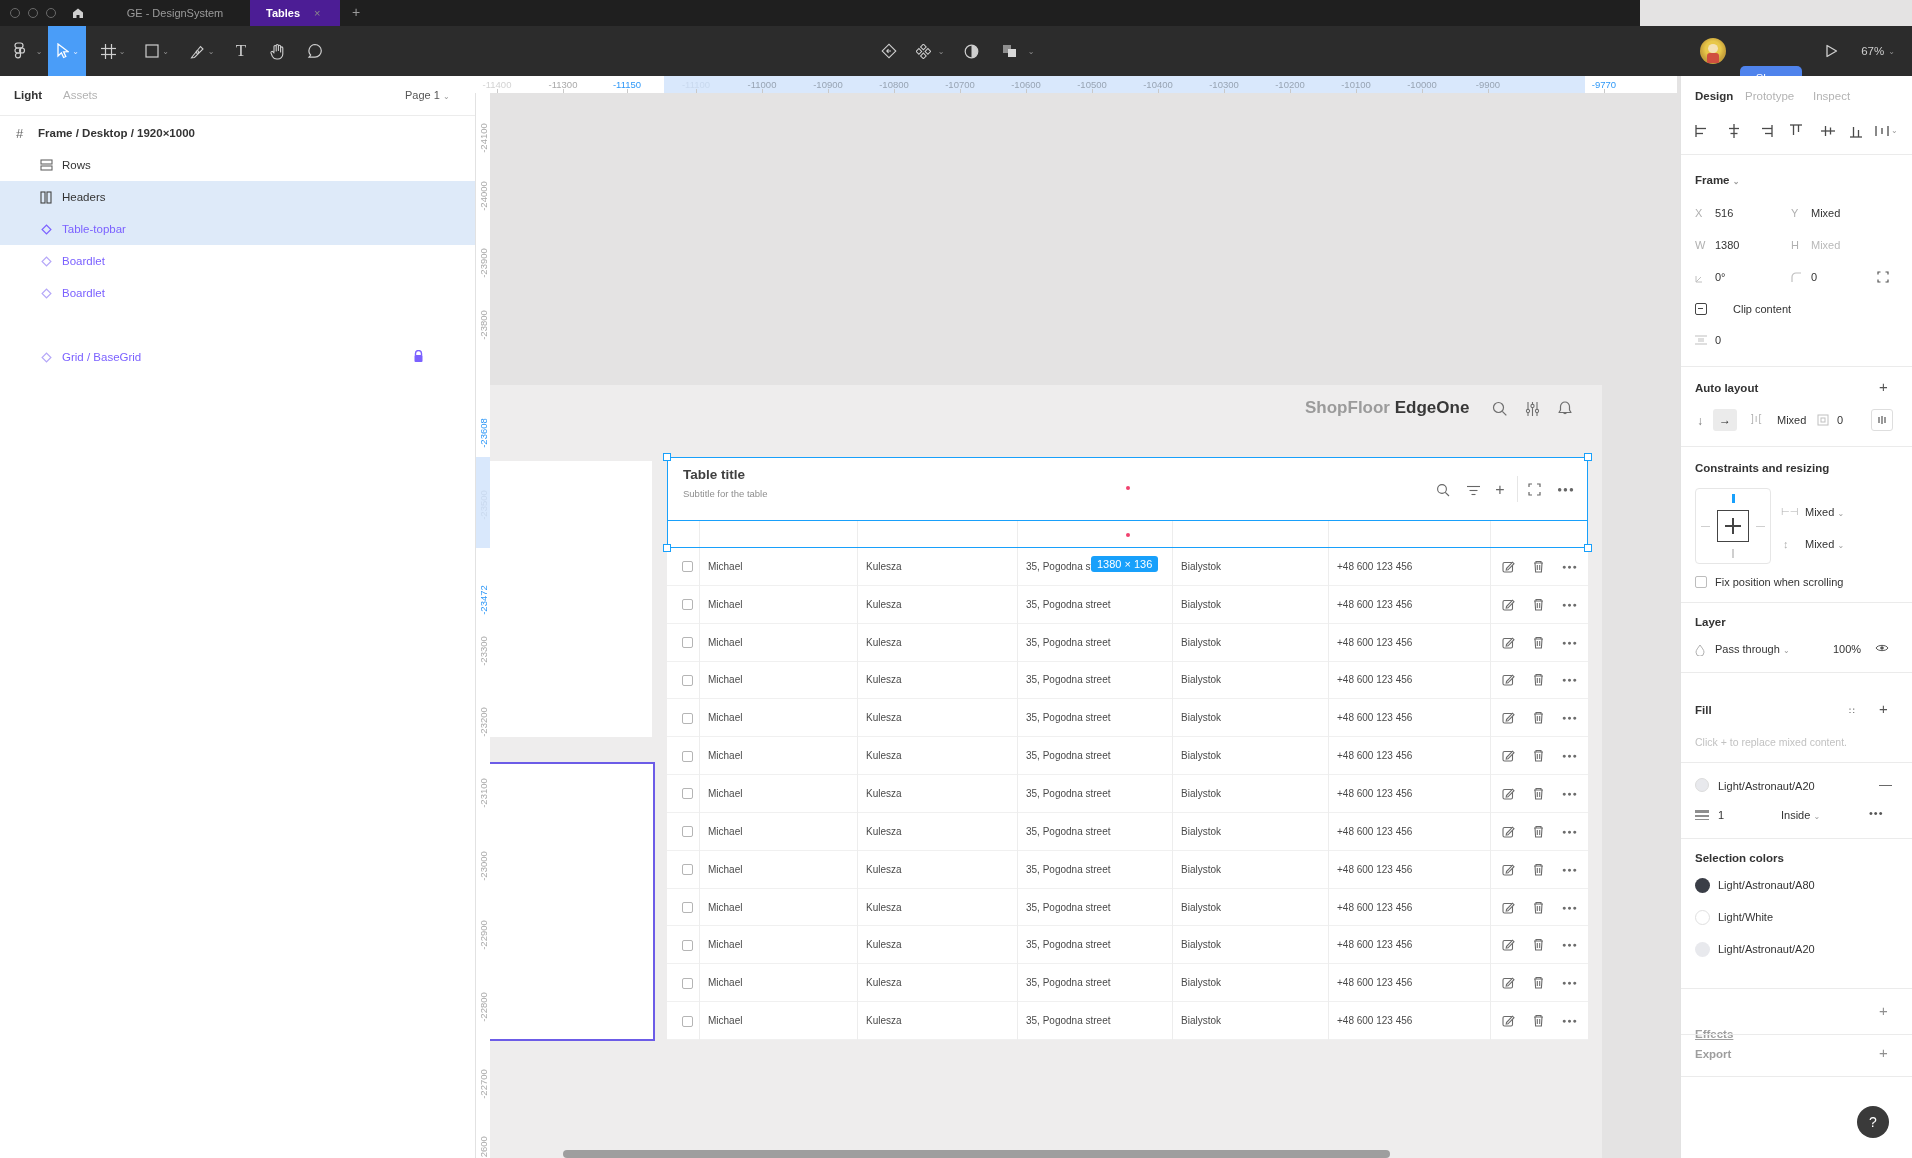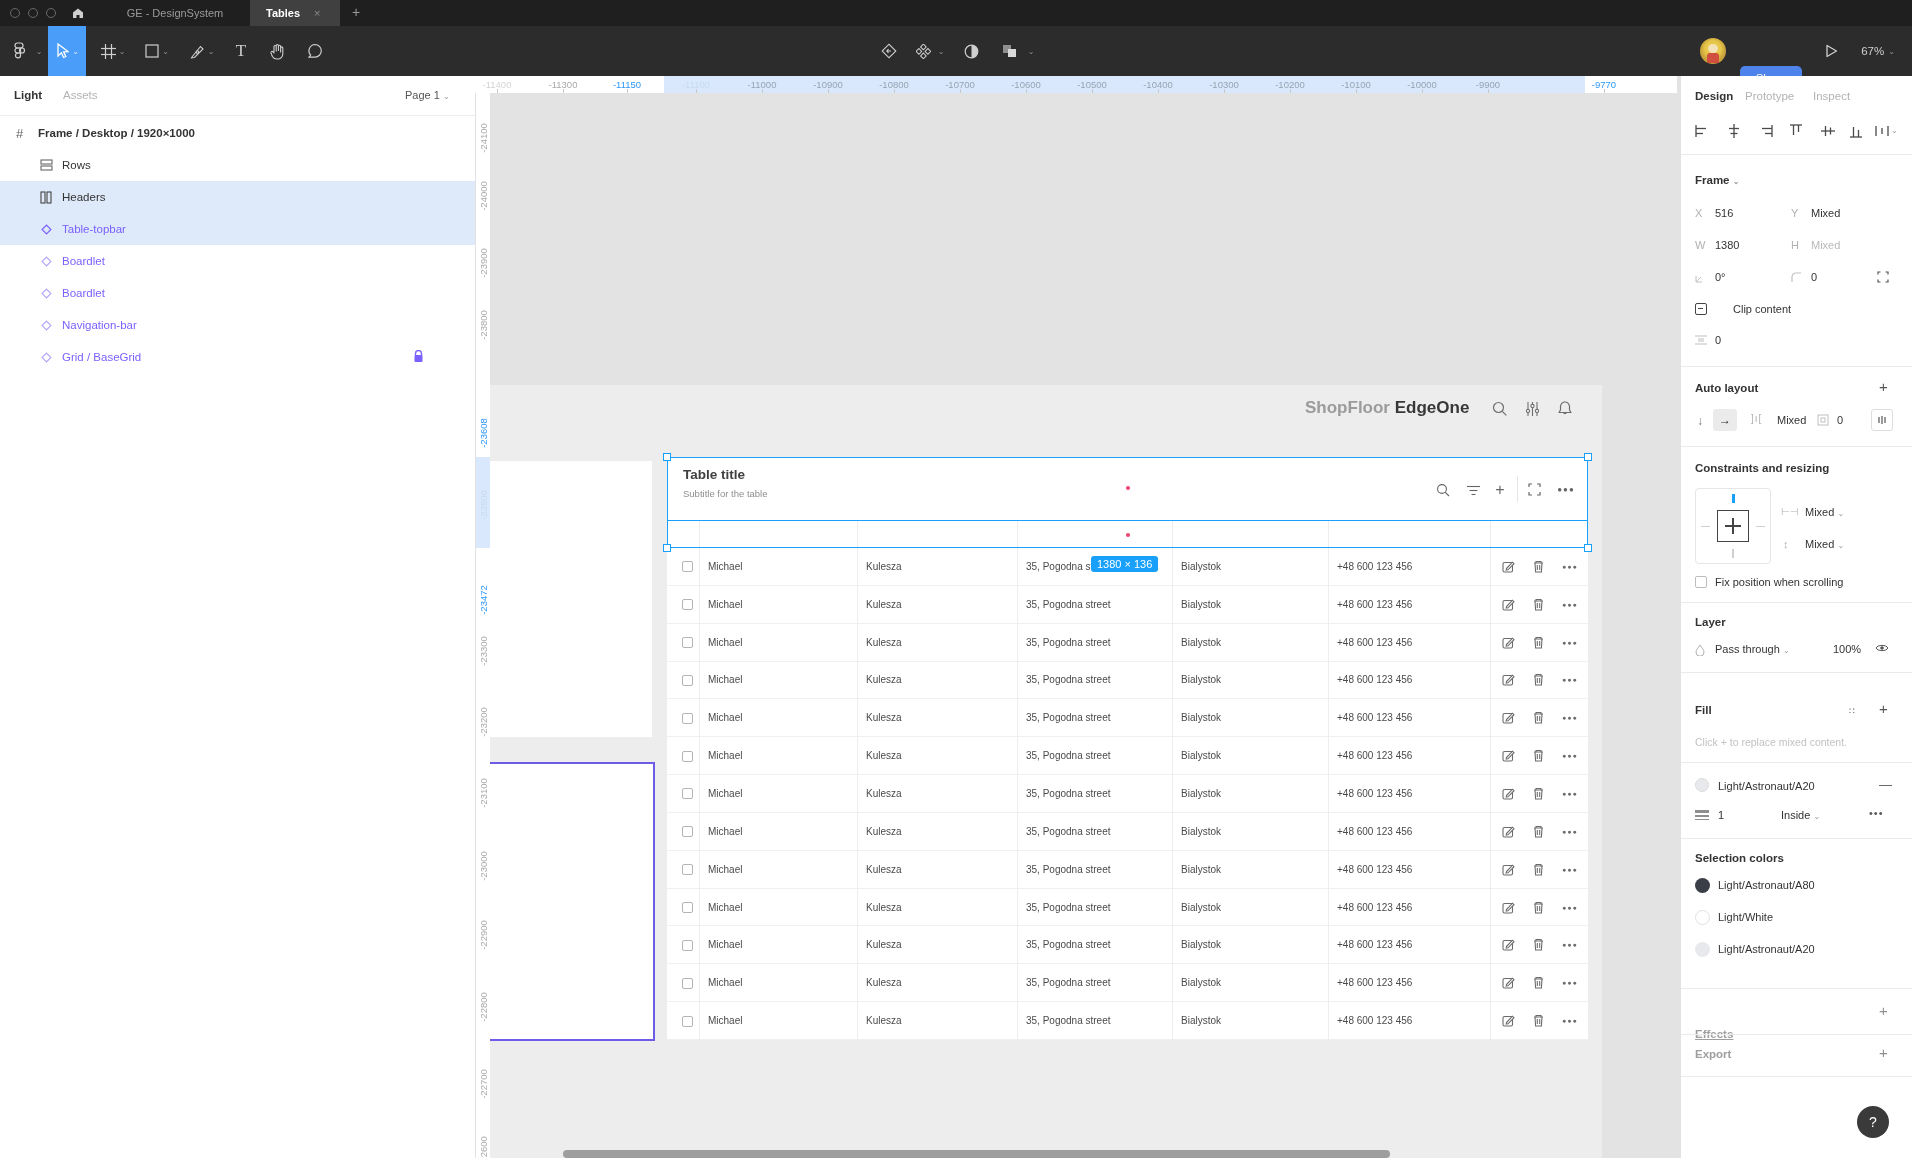--- a/index.html
+++ b/index.html
@@ -1,24 +1,24 @@
 <!DOCTYPE html>
 <html><head>
 <meta charset="utf-8">
 <style>
   html,body{margin:0;padding:0;background:#e4e3e3;font-family:"Liberation Sans",sans-serif;-webkit-font-smoothing:antialiased;}
   #app{position:relative;width:1912px;height:1158px;overflow:hidden;background:#e4e3e3;}
   .abs{position:absolute;}
   .nosel{user-select:none;}
   svg{display:block;}
   
-  #titlebar{left:0;top:0;width:1912px;height:26px;background:#1f1f1f;}
+  #titlebar{left:0;top:0;width:1600px;height:26px;background:#1f1f1f;padding-left:40px;}
   .tl-circle{width:10px;height:10px;border-radius:50%;border:1.4px solid #6a6a6a;box-sizing:border-box;top:8px;}
   .tab{font-size:11px;color:#9b9b9b;top:7px;}
-  .tab.active-tab-bg{background:#404040;}
+  .tab.active-tab-bg{background:#4c1d95;}
   
   #toolbar{left:0;top:26px;width:1912px;height:50px;background:#2c2c2c;}
   .tool{top:0;height:50px;display:flex;align-items:center;justify-content:center;}
   .chev{font-size:8px;color:#8f8f8f;}
   .share-btn{background:#4f83ec;color:#fff;font-size:11.5px;border-radius:5px;display:flex;align-items:center;justify-content:center;}
   
   #leftpanel{left:0;top:76px;width:476px;height:1082px;background:#ffffff;border-right:1px solid #e2e2e2;box-sizing:border-box;}
   #rightpanel{left:1680px;top:76px;width:232px;height:1082px;background:#ffffff;border-left:1px solid #e2e2e2;box-sizing:border-box;}
   .rp-title{font-size:11.5px;font-weight:700;color:#333;}
   .rp-title.dim{color:#9e9e9e;}
@@ -237,28 +237,20 @@
           </span>
           <span class="layer-label purple">Boardlet</span>
         </div>
         <div class="abs layer-row" style="top: 160px; padding-left: 40px; box-sizing: border-box;">
           <span style="width: 22px; display: flex; align-items: center;">
             <svg width="13" height="13" viewBox="0 0 13 13">
               <rect x="3.4" y="3.4" width="6.2" height="6.2" transform="rotate(45 6.5 6.5)" fill="none" stroke="#b5a7f8" stroke-width="1.2"></rect>
             </svg>
           </span>
           <span class="layer-label purple">Boardlet</span>
-        </div>
-        <div class="abs layer-row" style="top: 192px; padding-left: 40px; box-sizing: border-box;">
-          <span style="width: 22px; display: flex; align-items: center;">
-            <svg width="13" height="13" viewBox="0 0 13 13">
-              <rect x="3.4" y="3.4" width="6.2" height="6.2" transform="rotate(45 6.5 6.5)" fill="none" stroke="#b5a7f8" stroke-width="1.2"></rect>
-            </svg>
-          </span>
-          <span class="layer-label purple">Navigation-bar</span>
         </div>
         <div class="abs layer-row" style="top: 224px; padding-left: 40px; box-sizing: border-box;">
           <span style="width: 22px; display: flex; align-items: center;">
             <svg width="13" height="13" viewBox="0 0 13 13">
               <rect x="3.4" y="3.4" width="6.2" height="6.2" transform="rotate(45 6.5 6.5)" fill="none" stroke="#b5a7f8" stroke-width="1.2"></rect>
             </svg>
           </span>
           <span class="layer-label purple">Grid / BaseGrid</span>
           <span style="position: absolute; right: 52px; top: 9px;">
             <svg width="11" height="13" viewBox="0 0 11 13">

